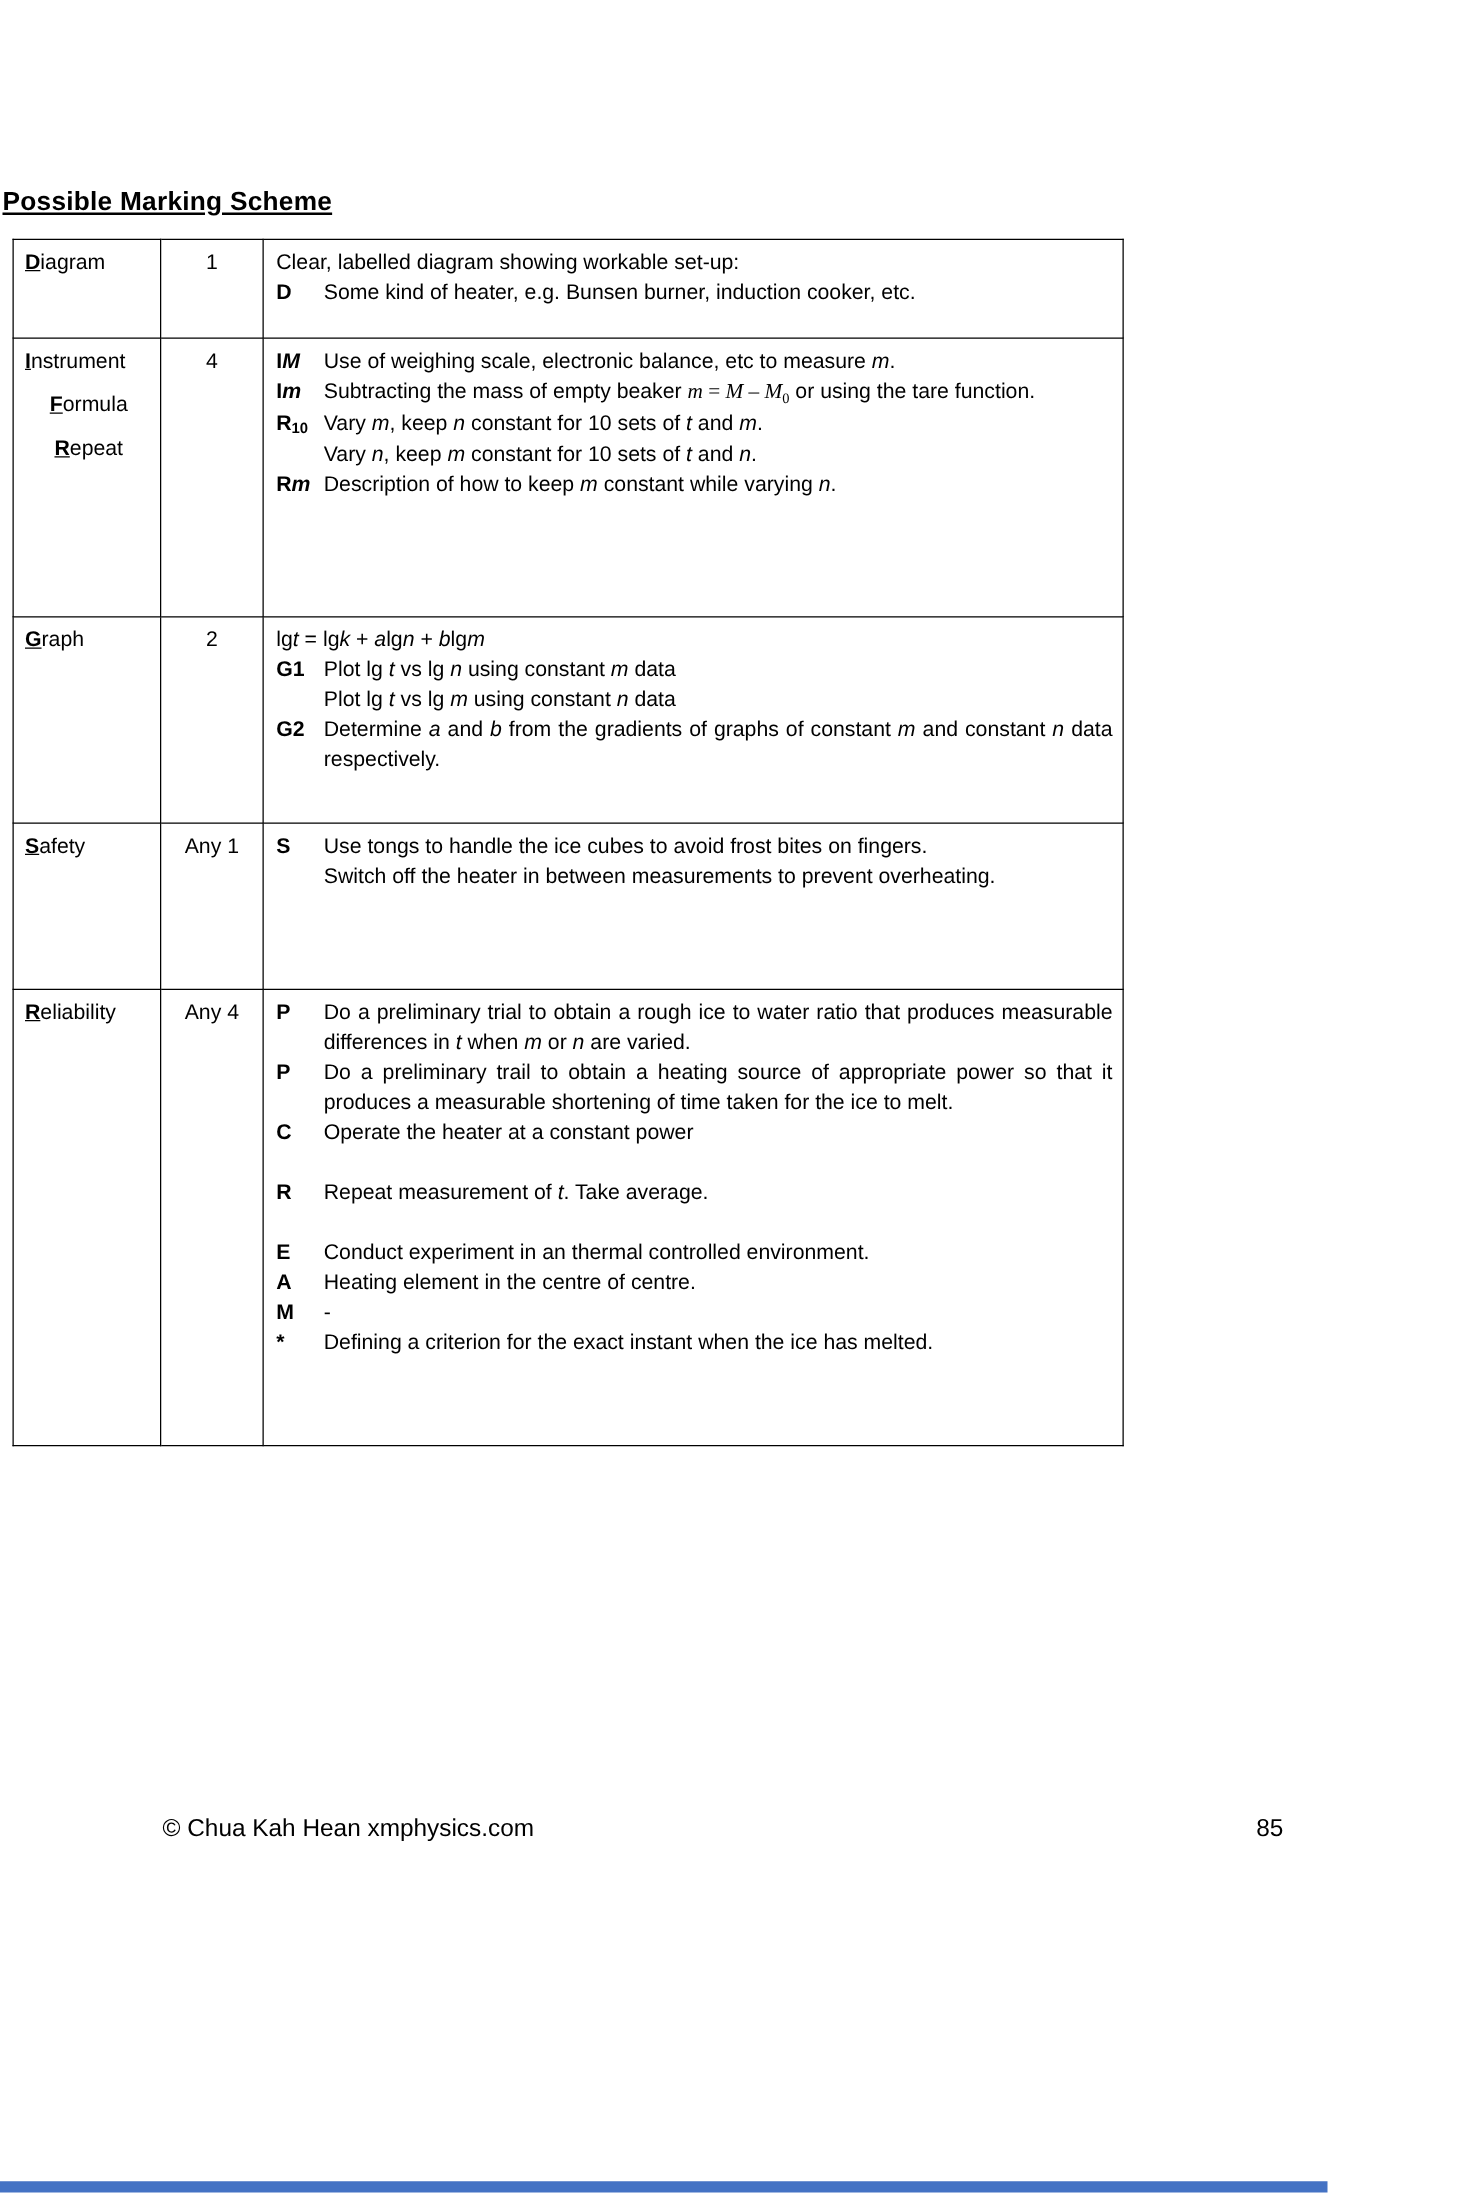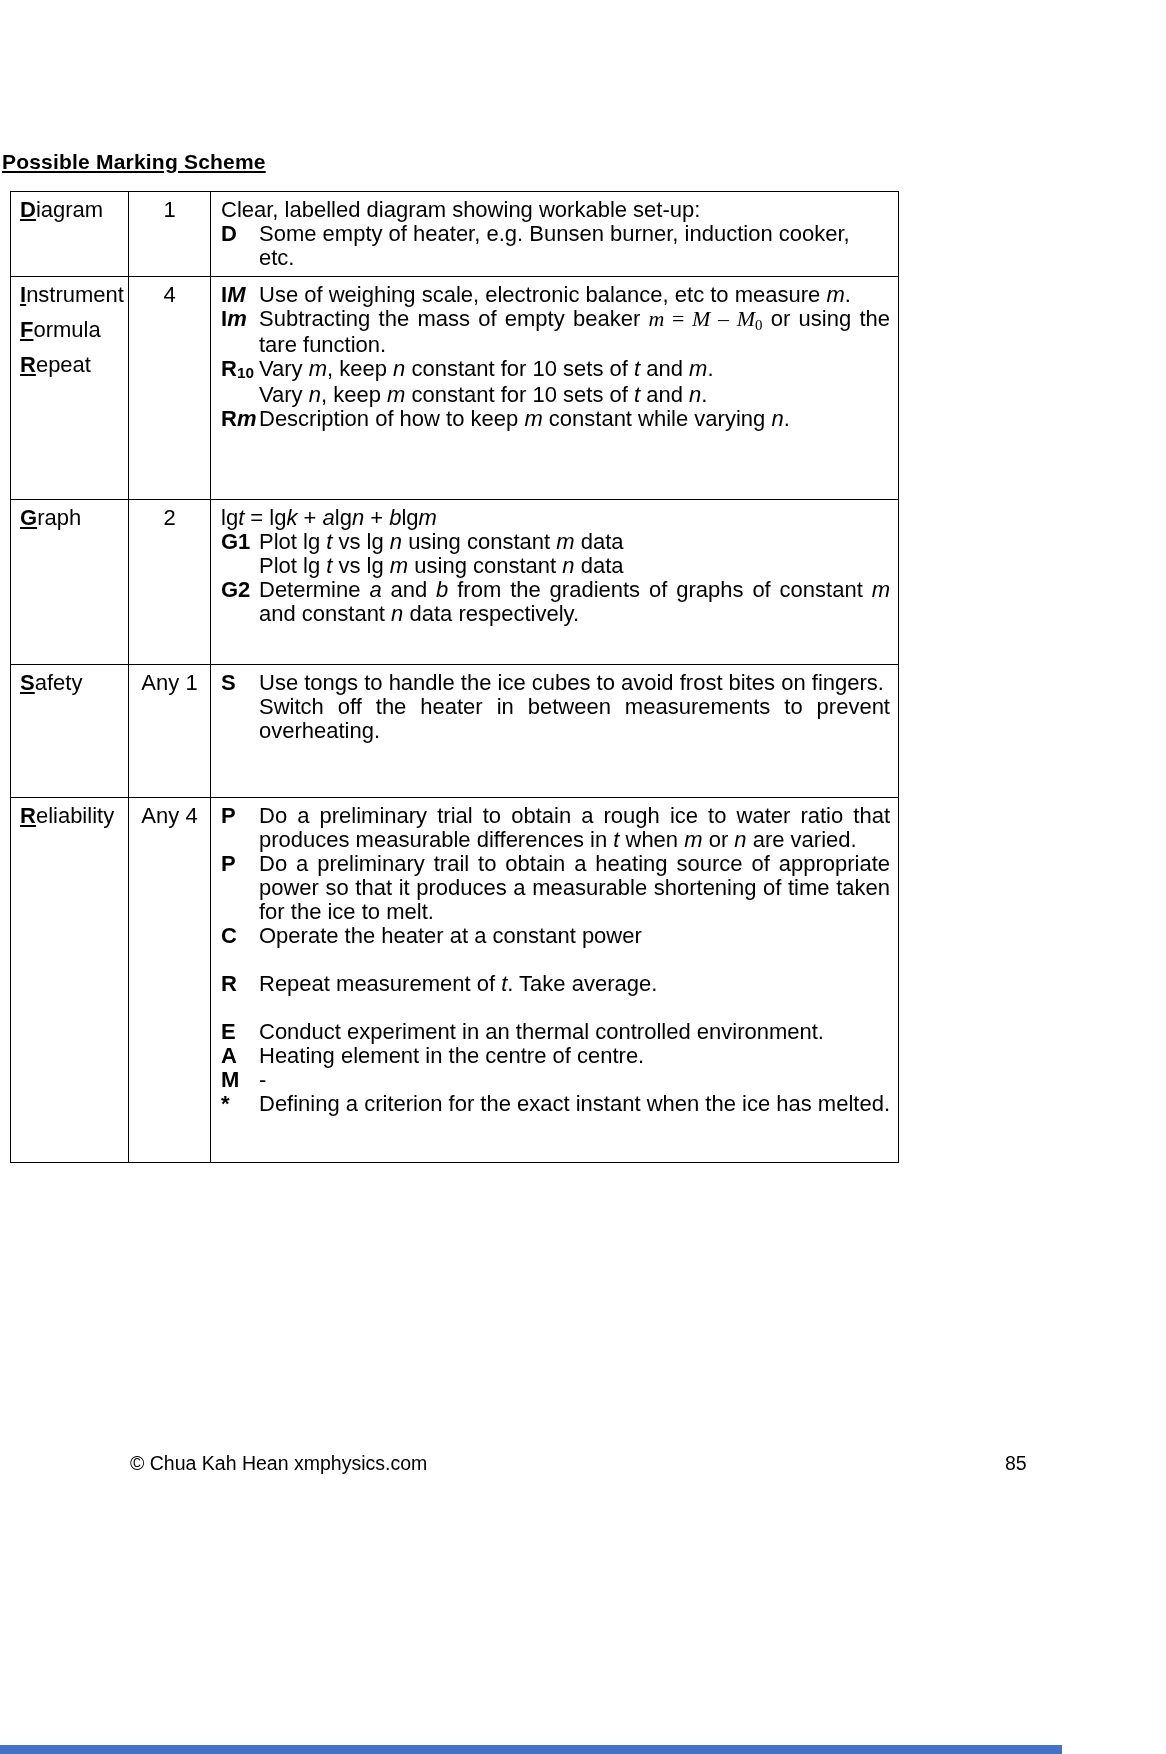--- a/index.html
+++ b/index.html
@@ -14,24 +14,24 @@
     letter-spacing:0.2px;
   }
   .mtable{
     position:absolute;left:10px;top:191px;width:888px;
     border-collapse:collapse;table-layout:fixed;
   }
   .mtable td{border:1.5px solid #000;vertical-align:top;}
   col.c1{width:118px}
   col.c2{width:82px}
   col.c3{width:688px}
-  .cell{font-size:22px;line-height:24px;margin-top:21px;}
+  .cell{font-size:17px;line-height:24px;margin-top:21px;}
   .label-cell{padding:6px 6px 6px 9px;}
   .label-line{white-space:nowrap;}
-  .label-line + .label-line{margin-top:11px;}
+  .label-line + .label-line{margin-top:11px;text-align:center;}
   .marks-cell{padding:6px 4px;text-align:center;}
   .marks-h{font-weight:700;text-align:center;padding:5px 4px;font-size:19.5px;line-height:24px;}
   .desc-cell{padding:6px 8px 6px 10px;}
   .r-head{height:34px;}
   .row-diagram{height:79px;}
   .row-instrument{height:223px;}
   .row-graph{height:165px;}
   .row-safety{height:133px;}
   .row-reliability{height:365px;}
   .row-total{height:47px;}
@@ -68,21 +68,21 @@
   <tbody id="tbody">
   <tr class="row-diagram">
         <td class="cell label-cell">
           <div class="label-line"><span class="s-bu">D</span><span>iagram</span></div>
         </td>
         <td class="cell marks-cell">1</td>
         <td class="cell desc-cell">
           <div class="para"><span>Clear, labelled diagram showing workable set-up:</span></div>
           <div class="para coded">
             <span class="code"><span class="s-b">D</span></span>
-            <span class="txt"><span>Some empty of heater, e.g. Bunsen burner, induction cooker, etc.</span></span>
+            <span class="txt"><span>Some kind of heater, e.g. Bunsen burner, induction cooker, etc.</span></span>
           </div>
         </td>
       </tr>
       <tr class="row-instrument">
         <td class="cell label-cell">
           <div class="label-line"><span class="s-bu">I</span><span>nstrument</span></div>
           <div class="label-line"><span class="s-bu">F</span><span>ormula</span></div>
           <div class="label-line"><span class="s-bu">R</span><span>epeat</span></div>
         </td>
         <td class="cell marks-cell">4</td>

